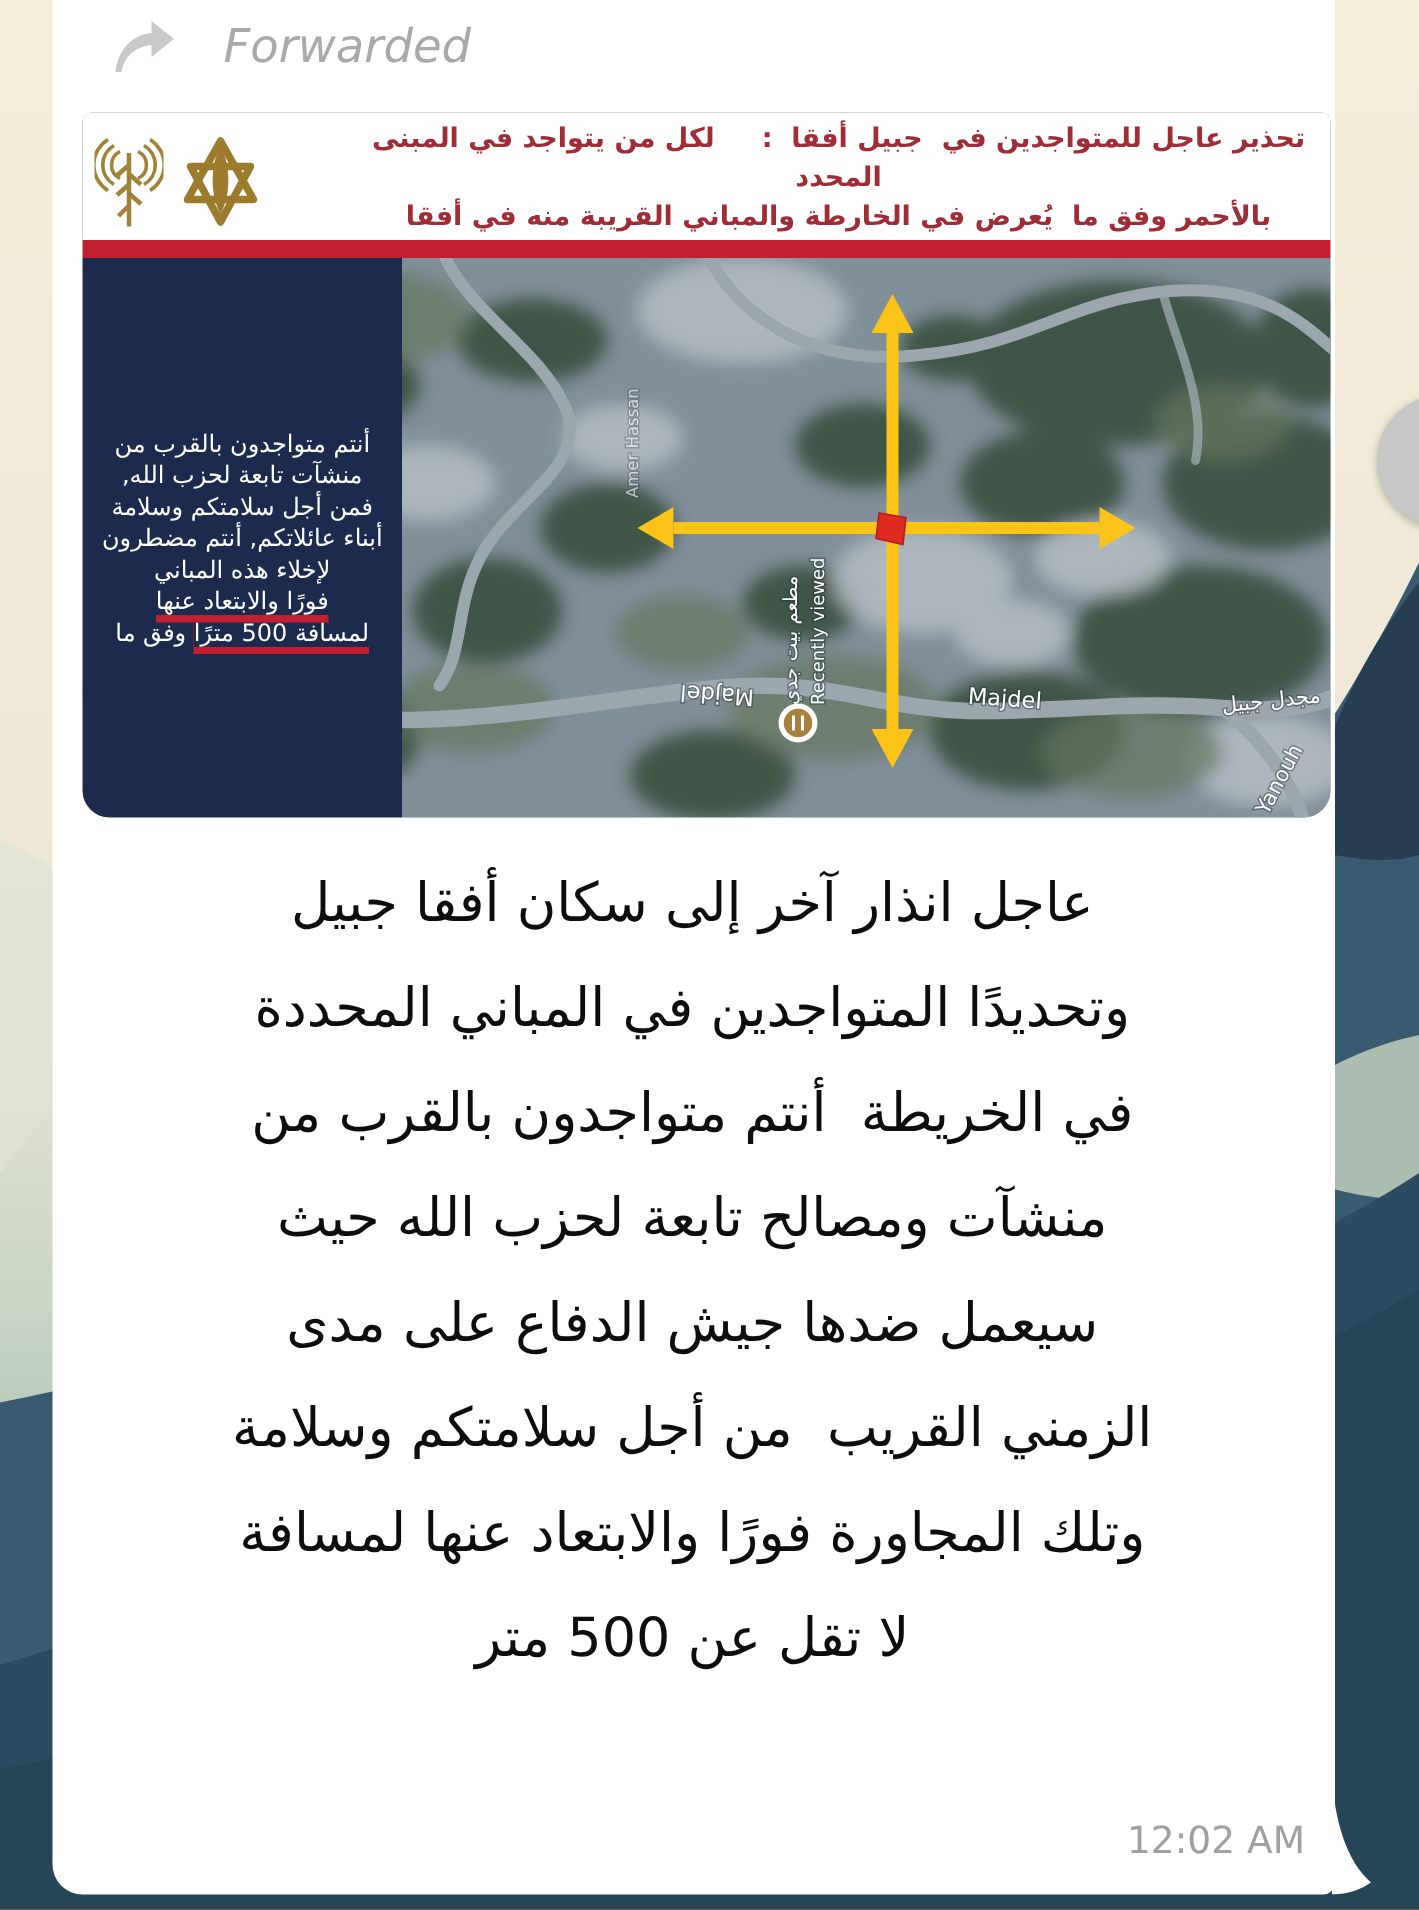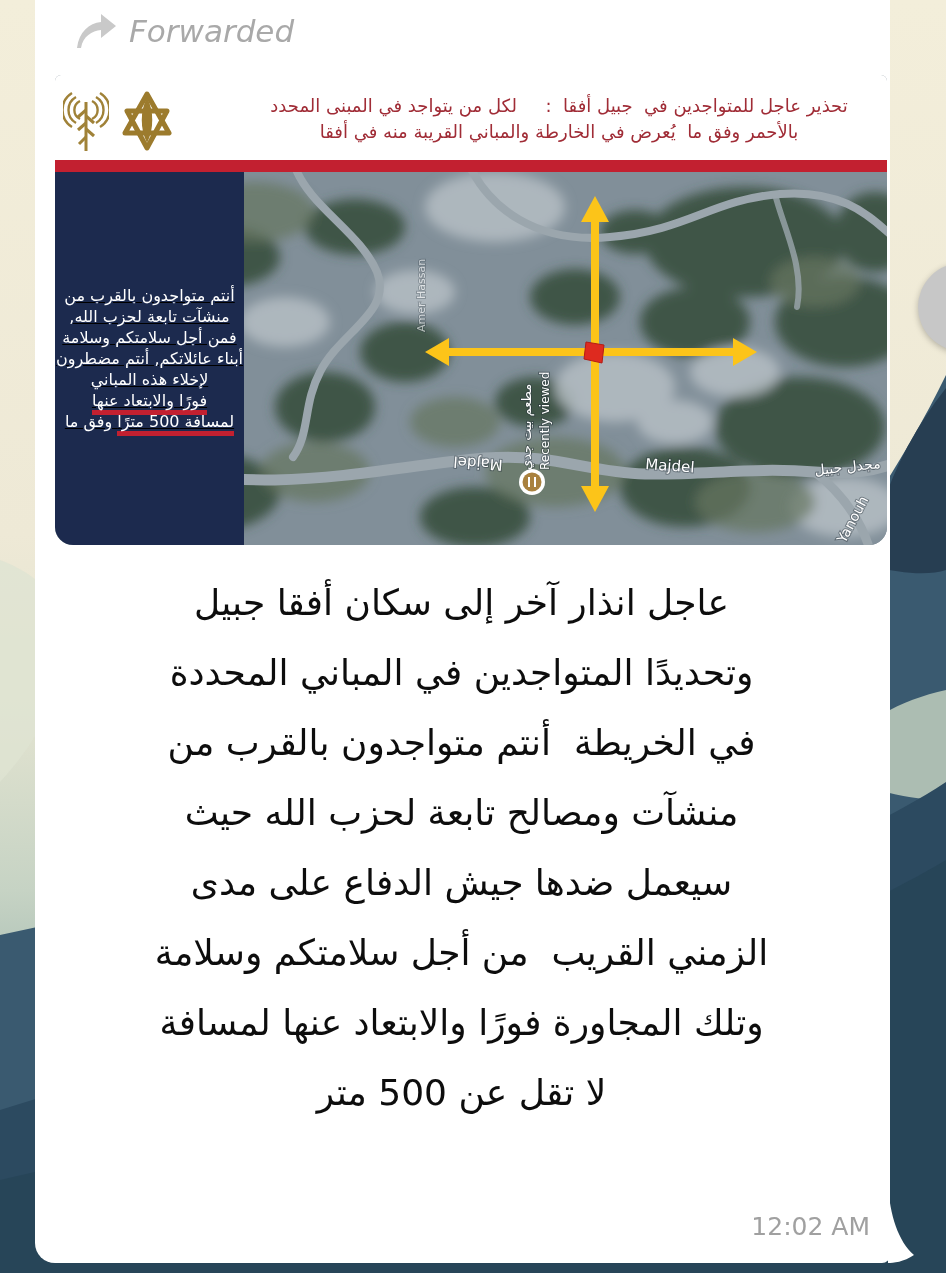--- a/index.html
+++ b/index.html
@@ -5,37 +5,37 @@
   html,body{margin:0;padding:0;background:#222;}
   .screen{position:relative;width:946px;height:1273px;overflow:hidden;
           font-family:"DejaVu Sans",sans-serif;background:#e9e6d4;}
   .wallpaper{position:absolute;left:0;top:0;width:946px;height:1273px;}
   .scroll-fab{position:absolute;left:918px;top:263px;width:88px;height:88px;
               border-radius:50%;background:#c7c7c7;box-shadow:0 2px 6px rgba(0,0,0,.25);}
   .bubble{position:absolute;left:35px;top:0;width:855px;height:1263px;background:#ffffff;
           border-radius:0 0 8px 20px;}
   .tail{position:absolute;left:888px;top:1185px;}
   
-  .fwd-row{position:absolute;left:38px;top:12px;display:flex;align-items:center;gap:12px;}
+  .fwd-row{position:absolute;left:38px;top:12px;display:flex;align-items:center;gap:32px;}
   .fwd-text{font-size:31px;font-style:italic;color:#a9a9a9;}
   
   .warn-img{position:absolute;left:20px;top:75px;width:832px;height:470px;
             border-radius:6px 6px 18px 18px;overflow:hidden;background:#818f99;}
   .warn-header{position:absolute;left:0;top:0;width:832px;height:85px;background:#ffffff;}
   .logos{position:absolute;left:8px;top:12px;display:flex;align-items:center;gap:8px;}
   .warn-title{position:absolute;right:4px;left:180px;top:8px;bottom:6px;
               display:flex;flex-direction:column;justify-content:center;
-              direction:rtl;text-align:center;color:#a02c36;font-weight:normal;
+              direction:rtl;text-align:center;color:#a02c36;font-weight:bold;
               font-size:18px;line-height:26px;}
   .pre{white-space:pre-wrap;}
   .red-bar{position:absolute;left:0;top:85px;width:832px;height:12px;background:#c22030;}
   .map{position:absolute;left:0;top:97px;width:832px;height:373px;}
   .map svg{position:absolute;left:0;top:0;}
-  .navy-box{position:absolute;left:0;top:0;width:189px;height:373px;background:#1c2a4e;
-            border-radius:0 0 0 18px;display:flex;align-items:center;justify-content:flex-start;text-decoration:underline;}
+  .navy-box{position:absolute;left:0;top:0;width:213px;height:373px;background:#1c2a4e;
+            border-radius:0 0 0 18px;display:flex;align-items:center;justify-content:flex-start;}
   .navy-text{direction:rtl;text-align:center;color:#ffffff;font-size:16px;line-height:21px;
              width:230px;}
   .navy-text .ul{box-shadow:0 5px 0 #c22030;}
   
   .body-text{position:absolute;left:14px;right:16px;top:568px;direction:rtl;text-align:center;
              color:#0d0d0d;font-size:36px;line-height:70px;}
   .body-text div{white-space:pre;}
   .timestamp{position:absolute;right:20px;top:1212px;font-size:25px;color:#a0a0a0;}
   .maplabel{fill:#ffffff;paint-order:stroke;stroke:rgba(40,50,60,.45);stroke-width:2px;
             font-family:"DejaVu Sans",sans-serif;}

